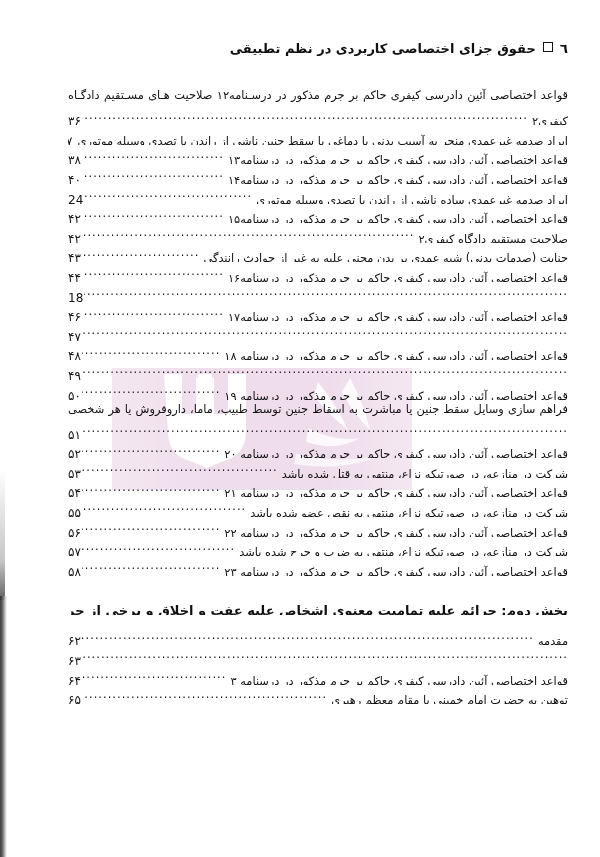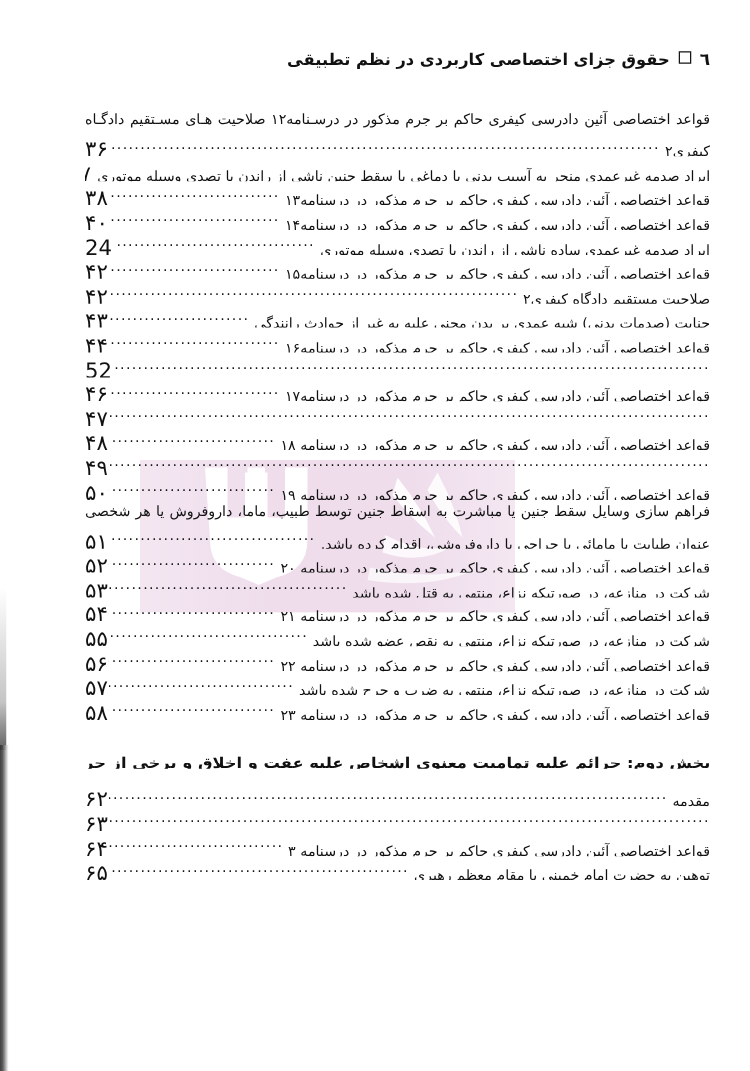--- a/index.html
+++ b/index.html
@@ -159,21 +159,21 @@
     font-size: 11.4px;
     color: #111;
     white-space: nowrap;
     overflow: hidden;
     display: block;
     text-align: right;
   }
   .toc-line .pageno {
     flex: 0 0 auto;
     padding-right: 1px;
-    font-size: 17px;
+    font-size: 12px;
     color: #111;
     direction: rtl;
     unicode-bidi: isolate;
   }
 
   
   .toc-line.heading {
     font-weight: 700;
     font-size: 13px;
     line-height: 22px;
@@ -296,21 +296,21 @@
       <div class="toc-line">
         <span class="label">قواعد اختصاصی آئین دادرسی کیفری حاکم بر جرم مذکور در درسنامه۱۶</span>
         <span class="leader"></span>
         <span class="pageno">۴۴</span>
       </div>
     </div>
 
     <div class="toc-entry">
       <div class="toc-line">
         <span class="leader"></span>
-        <span class="pageno">52</span>
+        <span class="pageno">18</span>
       </div>
     </div>
 
     <div class="toc-entry">
       <div class="toc-line">
         <span class="label">قواعد اختصاصی آئین دادرسی کیفری حاکم بر جرم مذکور در درسنامه۱۷</span>
         <span class="leader"></span>
         <span class="pageno">۴۶</span>
       </div>
     </div>
@@ -343,21 +343,20 @@
         <span class="leader"></span>
         <span class="pageno">۵۰</span>
       </div>
     </div>
 
     <div class="toc-entry">
       <div class="toc-line full">
         <span class="label">فراهم سازی وسایل سقط جنین یا مباشرت به اسقاط جنین توسط طبیب، ماما، داروفروش یا هر شخصی که به</span>
       </div>
       <div class="toc-line">
-        <span class="label">عنوان طبابت یا مامائی یا جراحی یا داروفروشی، اقدام کرده باشد.</span>
         <span class="leader"></span>
         <span class="pageno">۵۱</span>
       </div>
     </div>
 
     <div class="toc-entry">
       <div class="toc-line">
         <span class="label">قواعد اختصاصی آئین دادرسی کیفری حاکم بر جرم مذکور در درسنامه ۲۰</span>
         <span class="leader"></span>
         <span class="pageno">۵۲</span>

